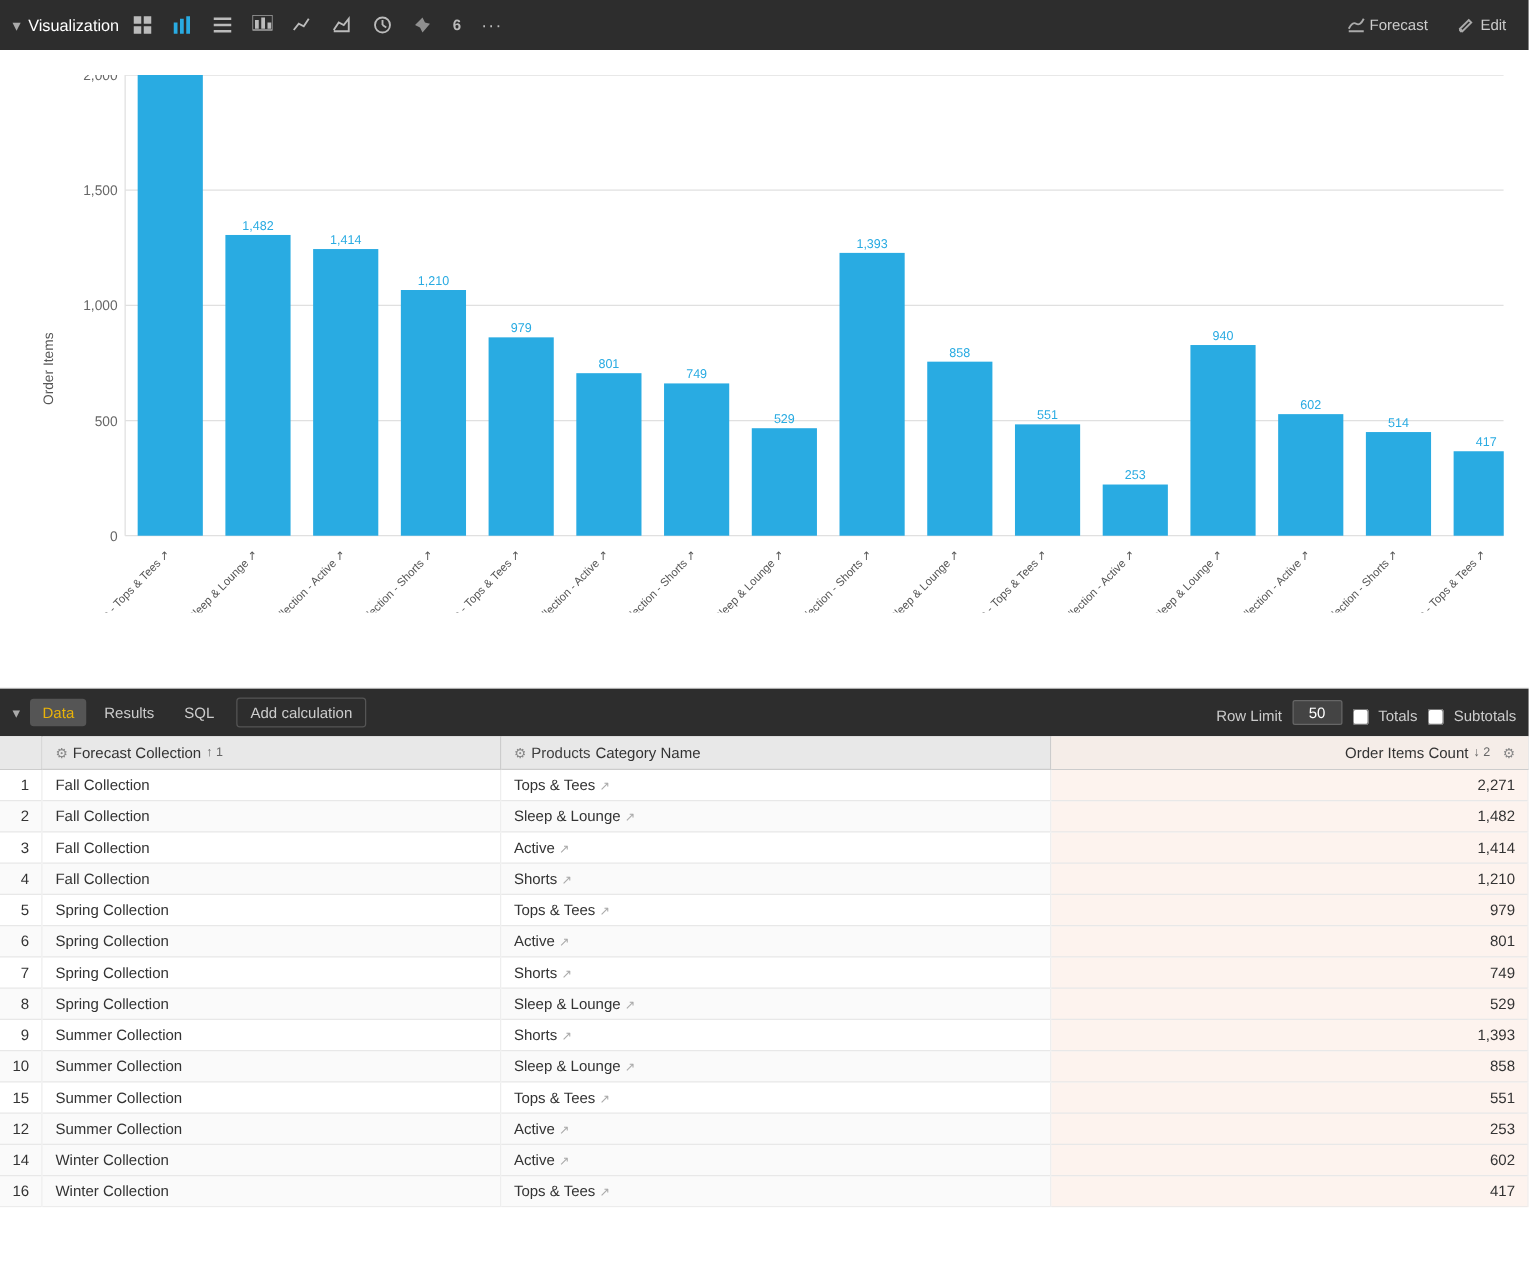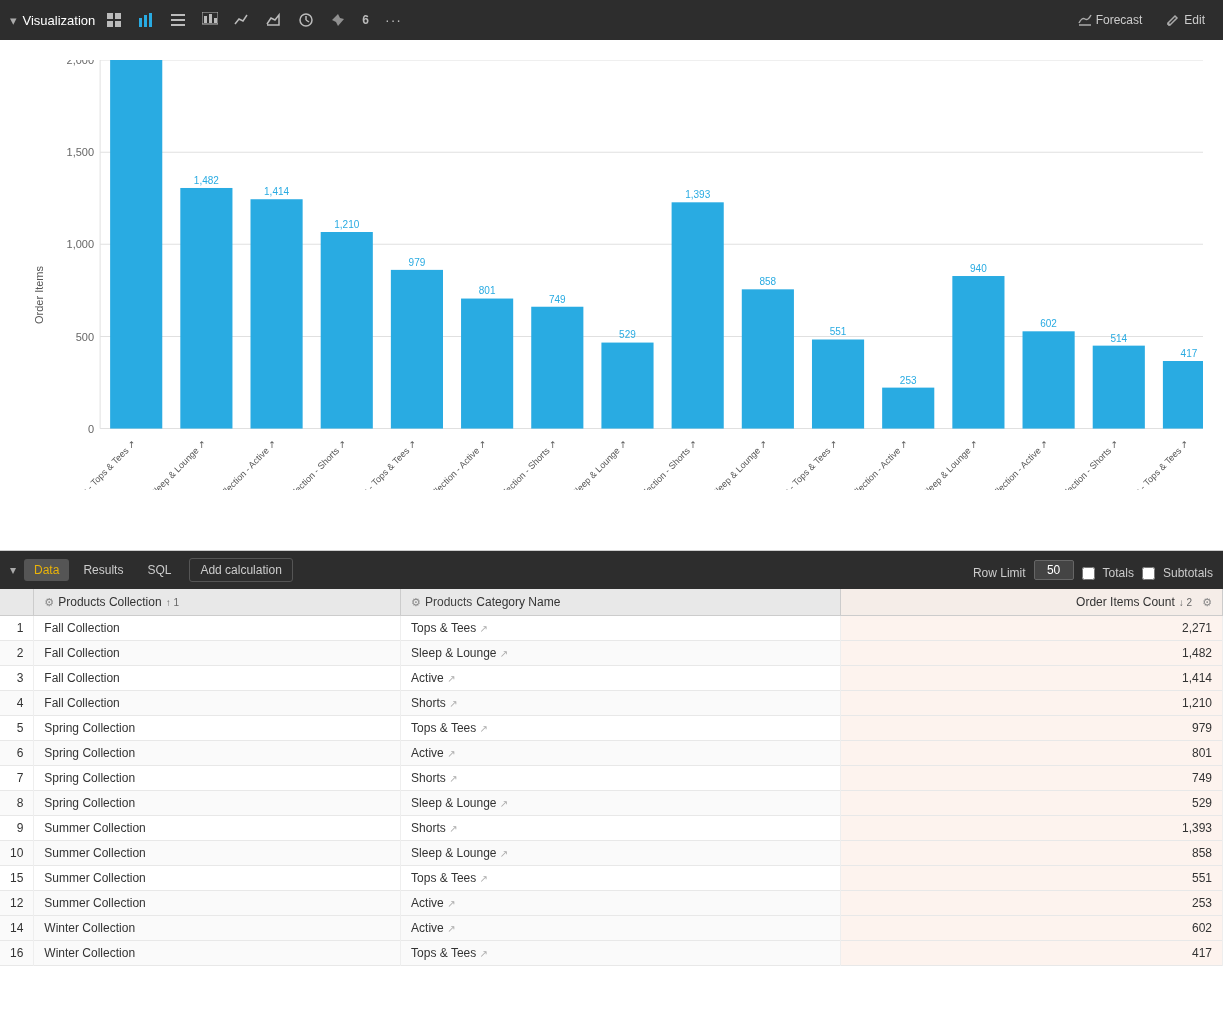--- a/index.html
+++ b/index.html
@@ -308,21 +308,21 @@
   </div>
 
   <div style="overflow-x:auto;">
     <table class="data-table">
       <thead>
         <tr>
           <th style="width:20px; background:#e8e8e8; border-right:1px solid #ccc; border-bottom:1px solid #ccc;"></th>
           <th class="th-col1">
             <div class="col-header-inner">
               <span class="gear-icon">⚙</span>
-              <span>Products Collection</span>
+              <span>Forecast Collection</span>
               <span class="sort-icon">↑ 1</span>
             </div>
           </th>
           <th class="th-col2">
             <div class="col-header-inner">
               <span class="gear-icon">⚙</span>
               <span style="color:#404040; font-weight:400;">Products </span>
               <span>Category Name</span>
             </div>
           </th>

